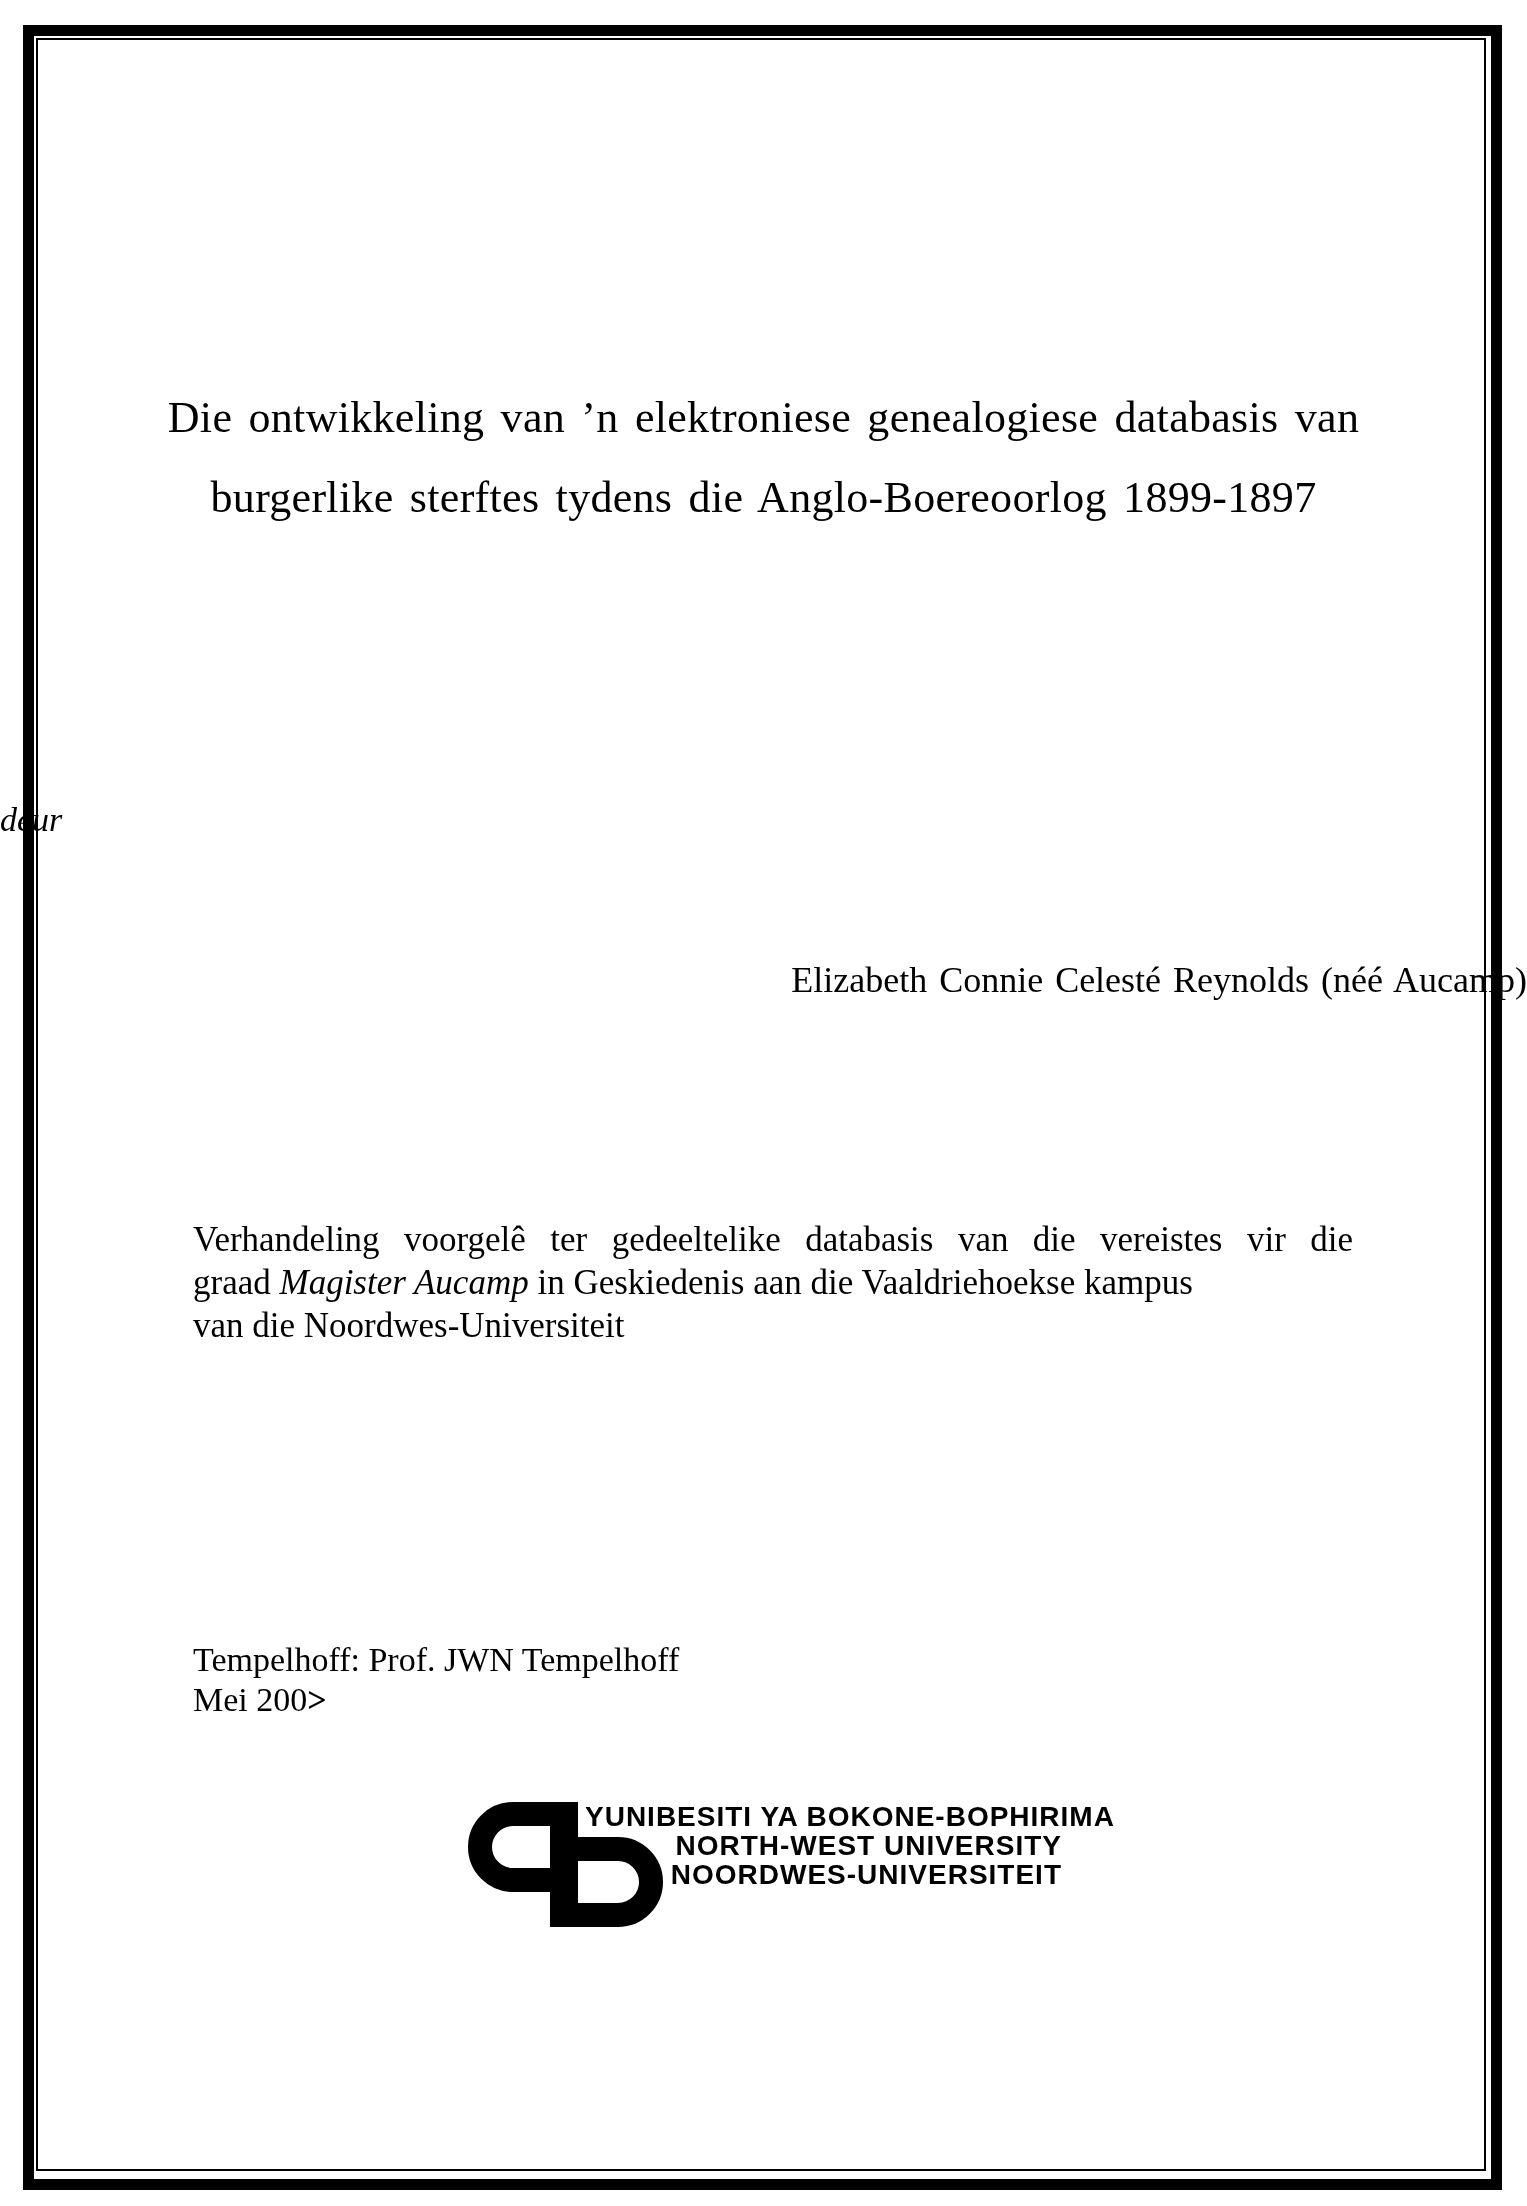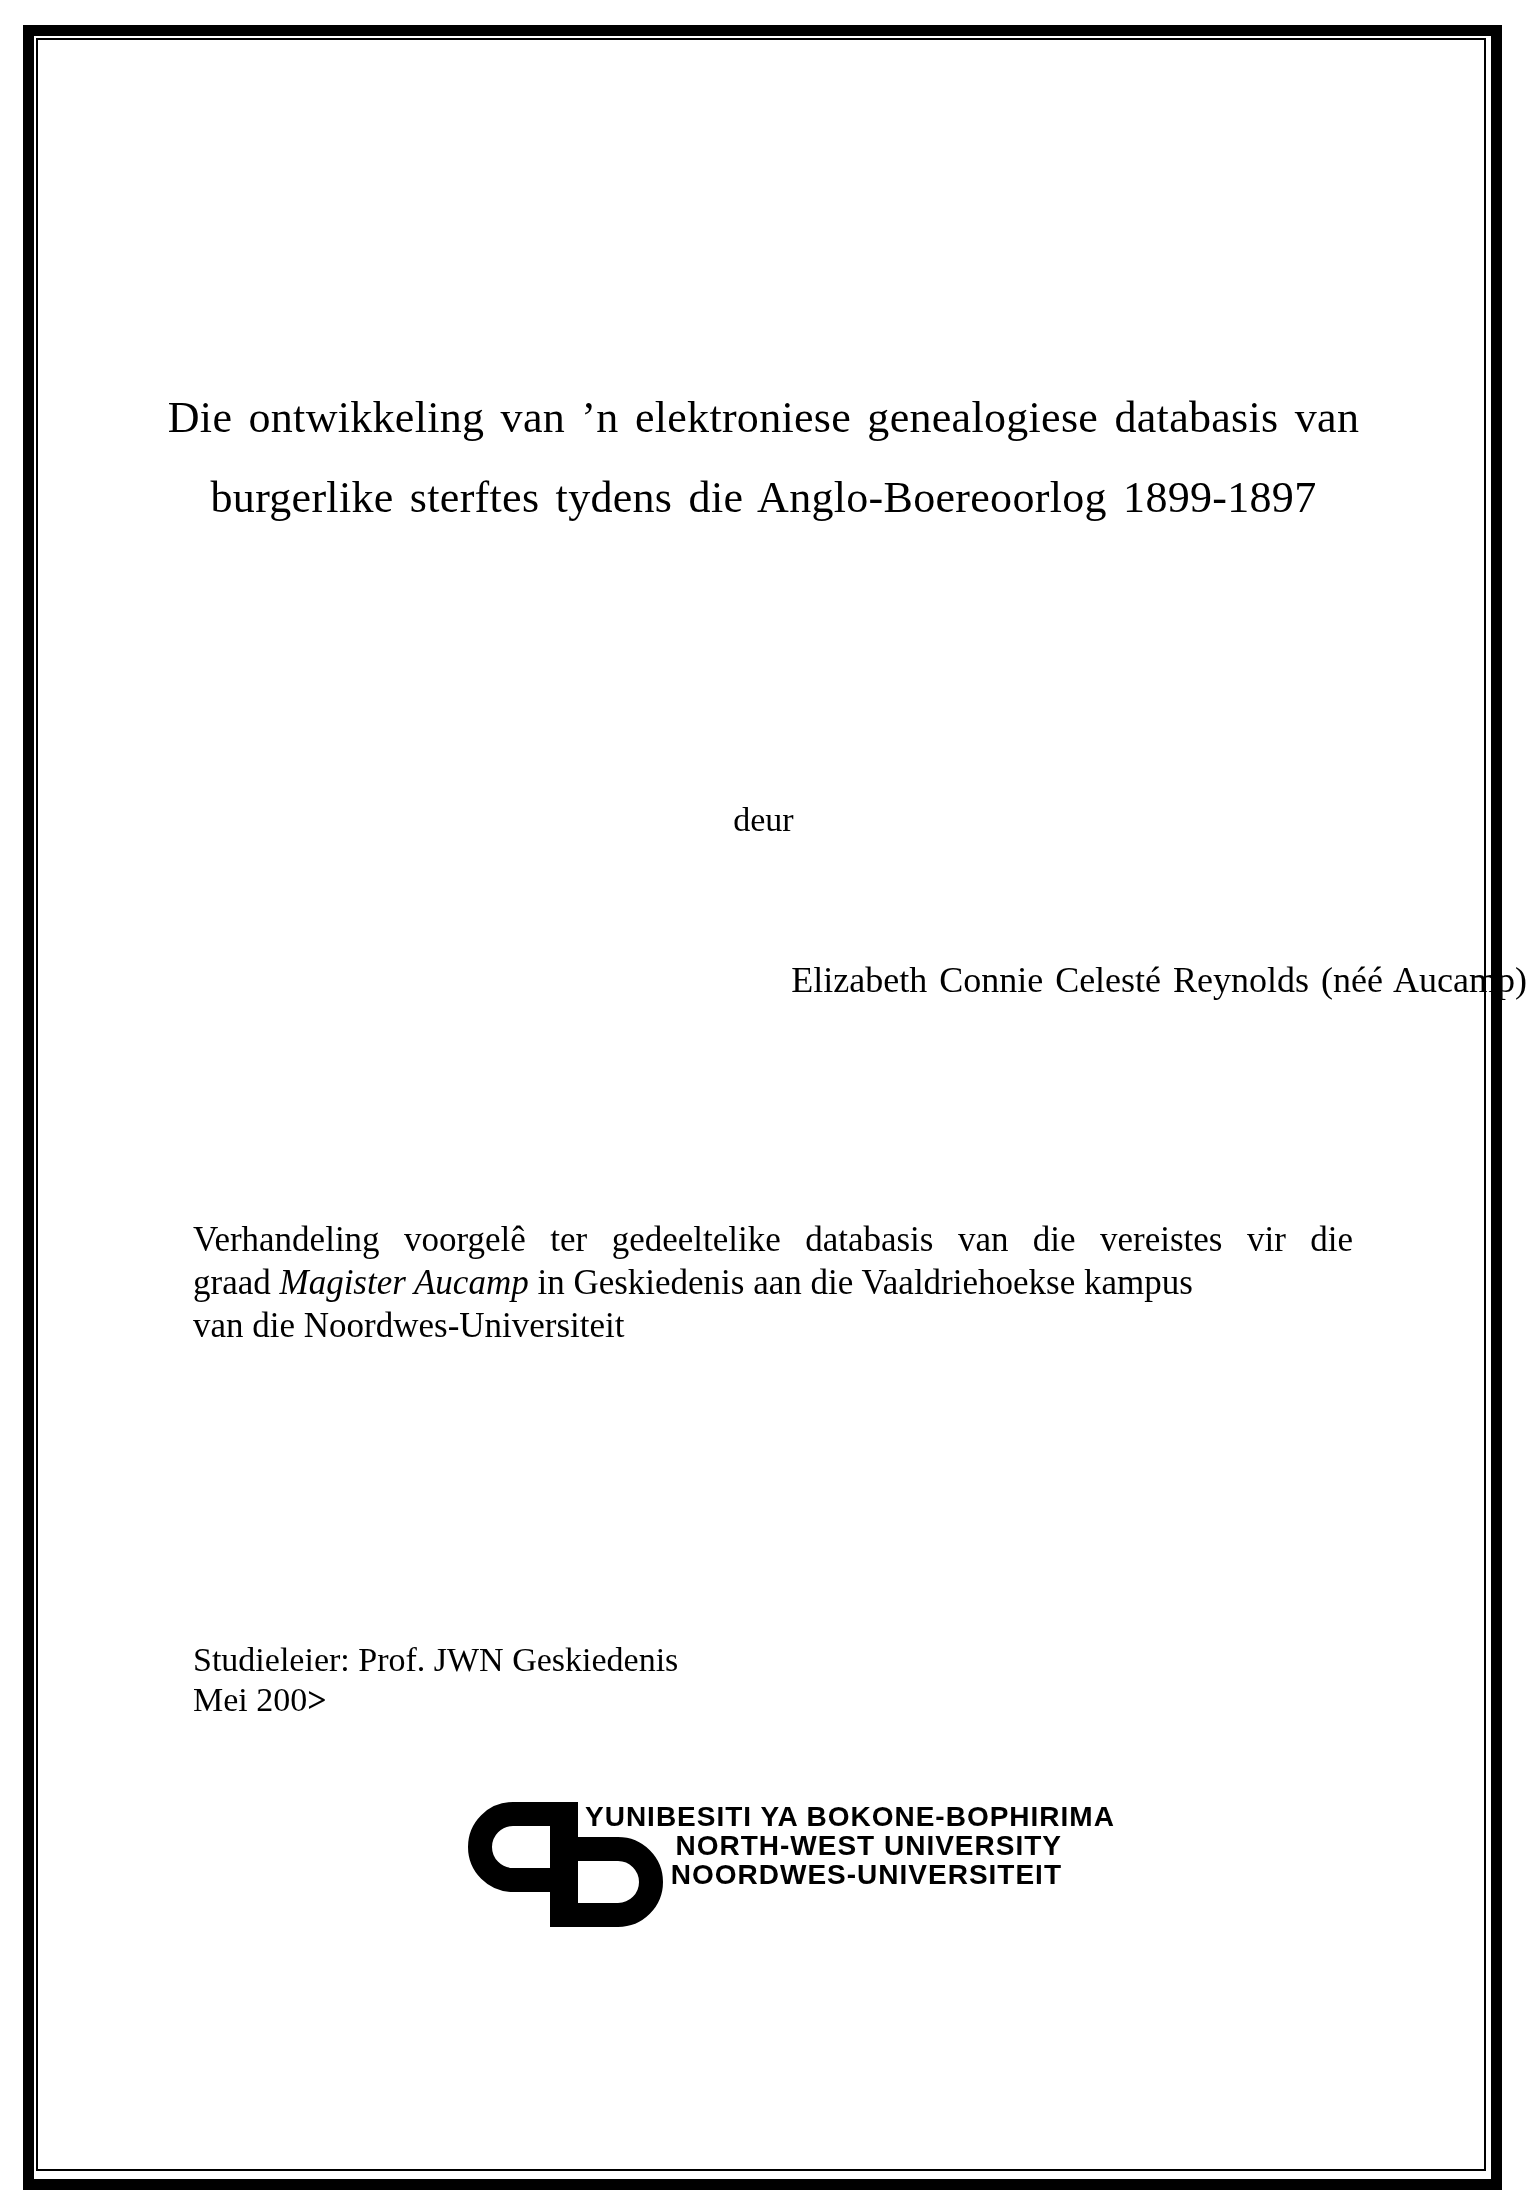--- a/index.html
+++ b/index.html
@@ -24,21 +24,21 @@
     box-sizing:border-box;
   }
   .title-block{
     position:absolute;left:80px;right:80px;top:378px;
     text-align:center;
     font-size:44px;line-height:80px;
     word-spacing:5px;letter-spacing:0.3px;
   }
   .byline{
     position:absolute;left:0;right:0;top:800px;
-    text-align:center;font-size:34px;line-height:40px;
+    text-align:left;font-size:34px;line-height:40px;font-style:italic;
   }
   .author-line{
     position:absolute;left:0;right:0;top:958px;
     text-align:right;font-size:36px;line-height:44px;
     word-spacing:3px;
   }
   .submission-block{
     position:absolute;left:193px;top:1218px;width:1160px;
     font-size:35px;line-height:43px;
   }
@@ -84,21 +84,21 @@
 
   <div class="author-line">Elizabeth Connie Celesté Reynolds (néé Aucamp)</div>
 
   <div class="submission-block">
     <div class="justified">Verhandeling voorgelê ter gedeeltelike databasis van die vereistes vir die</div>
     <div><span>graad </span><i>Magister Aucamp</i><span> in Geskiedenis aan die Vaaldriehoekse kampus</span></div>
     <div>van die Noordwes-Universiteit</div>
   </div>
 
   <div class="supervisor-block">
-    <div>Studieleier: Prof. JWN Geskiedenis</div>
+    <div>Tempelhoff: Prof. JWN Tempelhoff</div>
     <div><span>Mei 200</span><span class="date-glyph">&gt;</span></div>
   </div>
 
   <div class="logo">
     <svg class="logo-mark" width="200" height="130" viewBox="0 0 200 130" xmlns="http://www.w3.org/2000/svg">
       <path d="M 115 14 L 50 14 A 33 33 0 0 0 50 80 L 115 80" fill="none" stroke="#000000" stroke-width="24"></path>
       <path d="M 87 49 L 155 49 A 33 33 0 0 1 155 115 L 87 115" fill="none" stroke="#000000" stroke-width="24"></path>
       <rect x="87" y="2" width="28" height="125" fill="#000000"></rect>
     </svg>
     <div class="logo-text">

